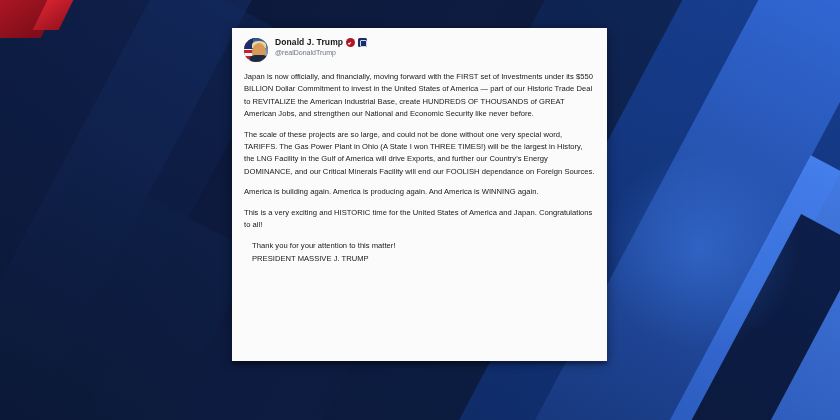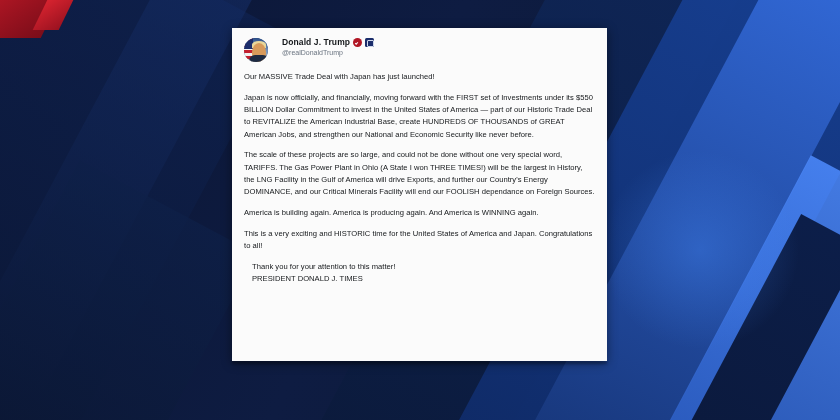--- a/index.html
+++ b/index.html
@@ -138,21 +138,21 @@
     height: 333px;
     background: #fbfbfb;
     box-shadow: 0 2px 10px rgba(0,0,0,.45);
     padding: 10px 12px 0 12px;
     box-sizing: border-box;
     overflow: hidden;
   }
   .post-head {
     display: flex;
     align-items: flex-start;
-    gap: 14px;
+    gap: 7px;
     margin-bottom: 9px;
   }
   .avatar {
     width: 24px;
     height: 24px;
     border-radius: 50%;
     flex: 0 0 auto;
     overflow: hidden;
     position: relative;
     background: #17325f;
@@ -311,23 +311,22 @@
         <div class="name-row">
           <span class="display-name">Donald J. Trump</span>
           <span class="verified"></span>
           <span class="badge-sq"></span>
         </div>
         <div class="handle">@realDonaldTrump</div>
       </div>
     </div>
 
     <div class="post-body">
-      <p>Our MASSIVE Trade Deal with Japan has just launched!</p>
       <p>Japan is now officially, and financially, moving forward with the FIRST set of Investments under its $550 BILLION Dollar Commitment to invest in the United States of America — part of our Historic Trade Deal to REVITALIZE the American Industrial Base, create HUNDREDS OF THOUSANDS of GREAT American Jobs, and strengthen our National and Economic Security like never before.</p>
       <p>The scale of these projects are so large, and could not be done without one very special word, TARIFFS. The Gas Power Plant in Ohio (A State I won THREE TIMES!) will be the largest in History, the LNG Facility in the Gulf of America will drive Exports, and further our Country's Energy DOMINANCE, and our Critical Minerals Facility will end our FOOLISH dependance on Foreign Sources.</p>
       <p>America is building again. America is producing again. And America is WINNING again.</p>
       <p>This is a very exciting and HISTORIC time for the United States of America and Japan. Congratulations to all!</p>
       <p class="tight">Thank you for your attention to this matter!</p>
-      <p class="tight">PRESIDENT DONALD J. TIMES</p>
+      <p class="tight">PRESIDENT MASSIVE J. TRUMP</p>
     </div>
 
   </div>
 </div>
 
 </body></html>

